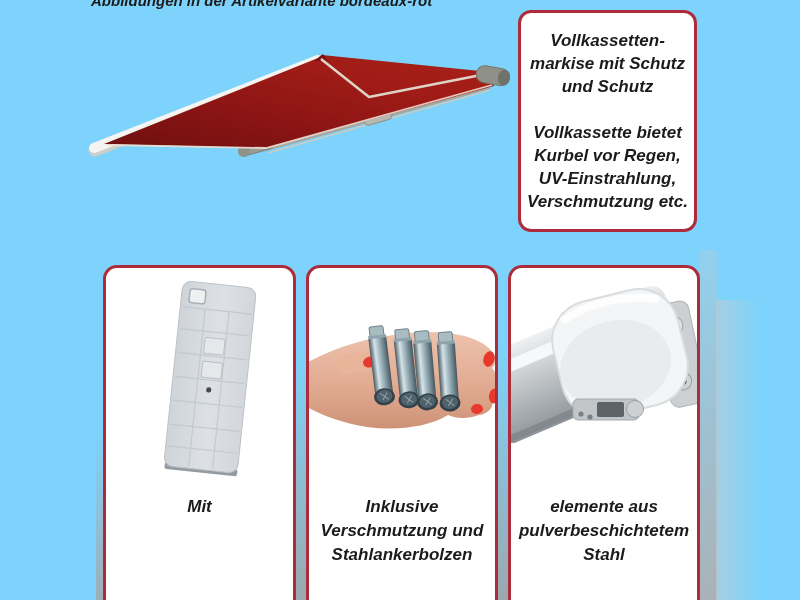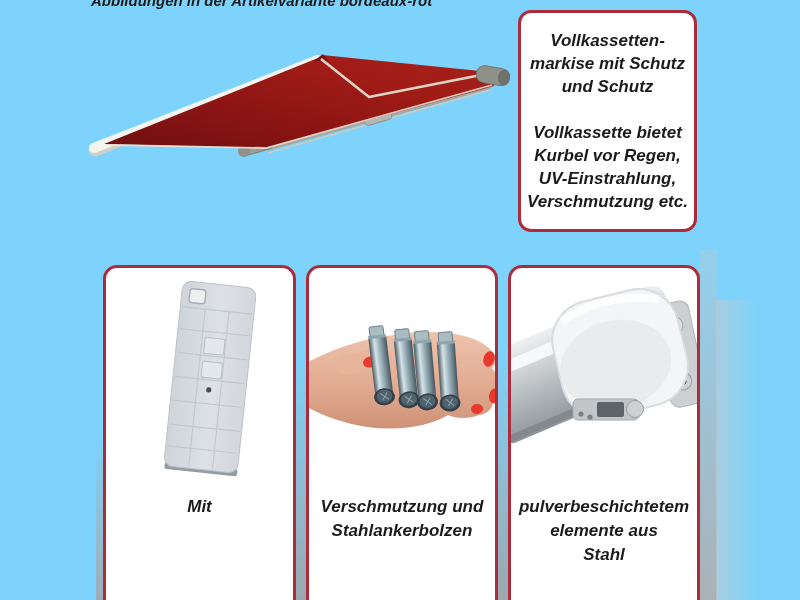--- a/index.html
+++ b/index.html
@@ -194,20 +194,21 @@
           <rect x="-7" y="-42" width="14" height="11" rx="2" fill="#a9bcc2" stroke="#6f8289"></rect>
           <rect x="-9" y="-33" width="18" height="4" fill="#8ea4ac"></rect>
           <rect x="-9" y="-30" width="18" height="58" fill="url(#bolt)"></rect>
           <ellipse cx="0" cy="29" rx="10.5" ry="8.5" fill="#324049"></ellipse>
           <ellipse cx="0" cy="28.5" rx="8" ry="6.5" fill="#50626c"></ellipse>
           <path d="M-4,25 L4,32 M-2,32 L3,25" stroke="#8fa2aa" stroke-width="1"></path>
         </g>
       </g>
     </svg>
     <div class="caption">
+      <div class="cap-line">Inklusive</div>
       <div class="cap-line">Verschmutzung und</div>
       <div class="cap-line">Stahlankerbolzen</div>
     </div>
   </div>
 
   <div class="redbox feature" id="card-bracket">
     <svg class="photo" style="left:0;top:0" width="192" height="175" viewBox="0 0 192 175">
       <defs>
         <linearGradient id="tube" x1="0" y1="0" x2="0" y2="1">
           <stop offset="0" stop-color="#eef0f1"></stop>
@@ -236,22 +237,22 @@
         <path d="M60,40 Q110,22 160,42" fill="none" stroke="#ffffff" stroke-width="8" opacity="0.85"></path>
       </g>
 
       <rect x="62" y="131" width="66" height="21" rx="5" fill="#c2c6c9" stroke="#a4a9ad"></rect>
       <rect x="86" y="134" width="27" height="15" rx="2" fill="#5d6367"></rect>
       <circle cx="124" cy="141" r="8.5" fill="#cdd1d4" stroke="#989ea2"></circle>
       <circle cx="70" cy="146" r="2.6" fill="#7a8084"></circle>
       <circle cx="79" cy="149" r="2.6" fill="#7a8084"></circle>
     </svg>
     <div class="caption">
+      <div class="cap-line">elemente aus</div>
       <div class="cap-line">pulverbeschichtetem</div>
-      <div class="cap-line">elemente aus</div>
       <div class="cap-line">Stahl</div>
     </div>
   </div>
 
   <div class="vshadow" id="shadow-a"></div>
   <div class="vshadow" id="shadow-b"></div>
   <div class="vshadow" id="shadow-c"></div>
   <div class="vshadow" id="shadow-d1"></div>
   <div class="vshadow" id="shadow-d2"></div>
 

